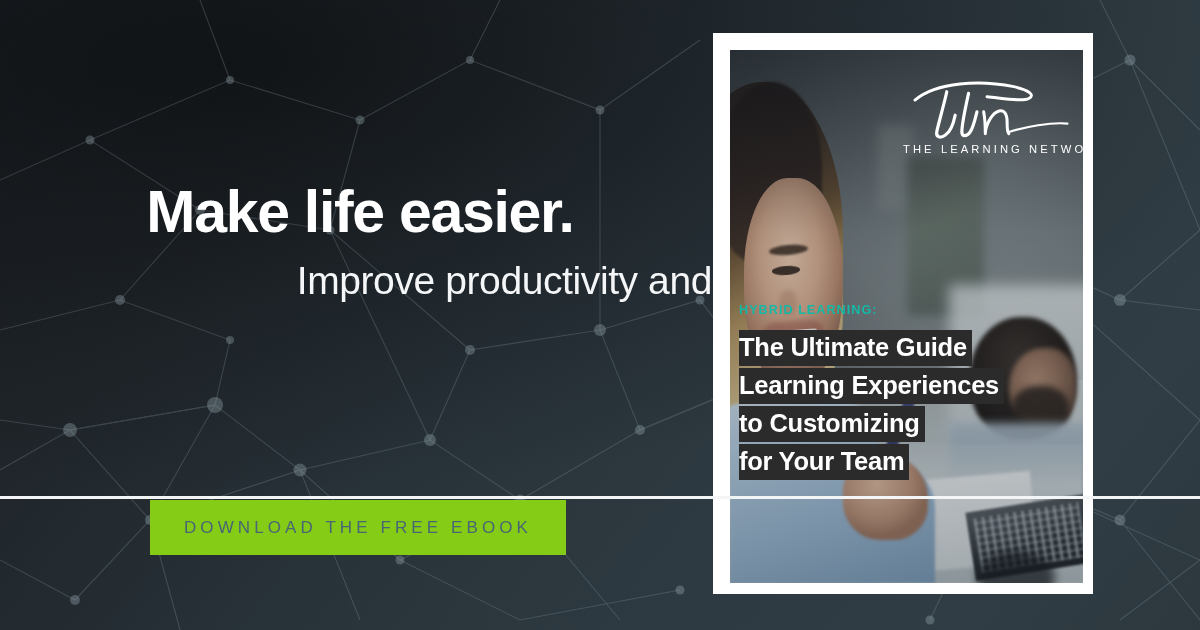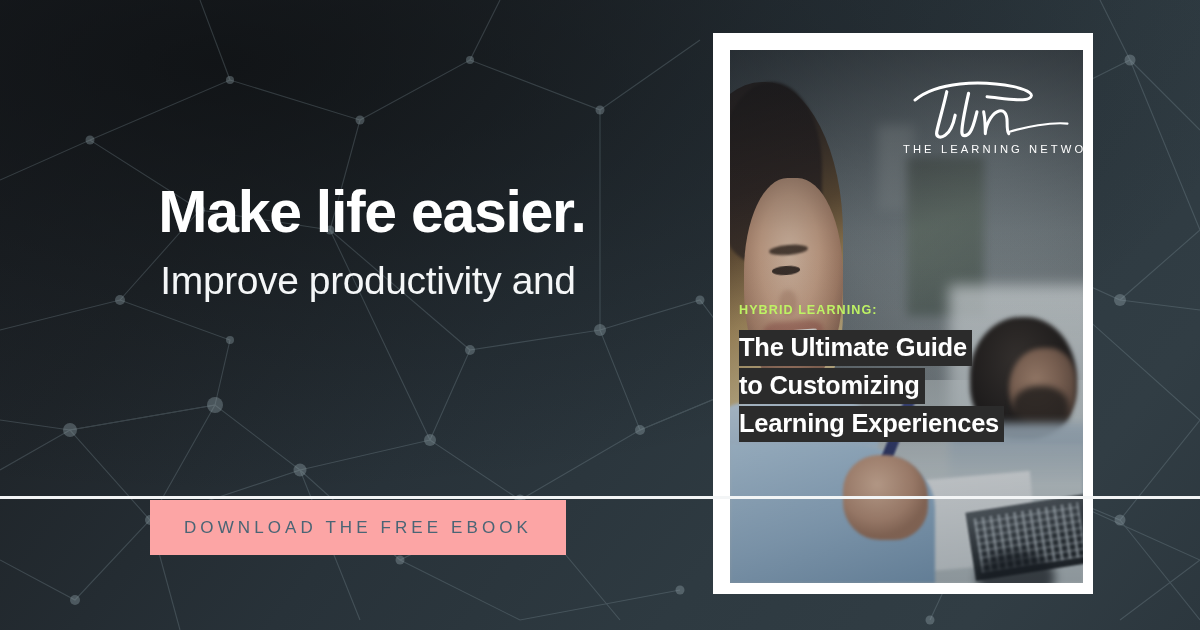--- a/index.html
+++ b/index.html
@@ -26,40 +26,40 @@
   }
   .bg-vignette {
     position:absolute; inset:0;
     background:radial-gradient(120% 95% at 18% 10%, rgba(12,14,16,.72) 0%, rgba(12,14,16,.25) 42%, rgba(0,0,0,0) 72%);
   }
   .bg-net { position:absolute; inset:0; opacity:.85; }
 
   
   .left-col {
     position:absolute;
-    left:12px; top:0;
+    left:0; top:0;
     width:712px; height:630px;
   }
   .headline {
     position:absolute;
     left:0; right:0;
     top:183px;
     text-align:center;
     color:#ffffff;
     font-size:59px;
     font-weight:bold;
     letter-spacing:-1.3px;
     line-height:1;
     padding-left:8px;
   }
   .subhead {
     position:absolute;
     left:0; right:0;
     top:256px;
-    text-align:center;
+    text-align:right;
     color:#f4f6f7;
     font-size:39px;
     font-weight:300;
     line-height:1.28;
     letter-spacing:-0.4px;
   }
   .subhead .l { display:block; }
 
   
   .hrule {
@@ -68,21 +68,21 @@
     width:1200px; height:3px;
     background:#f2f4f5;
     opacity:.95;
   }
 
   
   .cta {
     position:absolute;
     left:150px; top:500px;
     width:416px; height:55px;
-    background:#fca5a5;
+    background:#84cc16;
     display:flex; align-items:center; justify-content:center;
     cursor:pointer;
   }
   .cta-label {
     color:#4a6575;
     font-size:17px;
     font-weight:400;
     letter-spacing:4.1px;
     white-space:nowrap;
   }
@@ -320,21 +320,21 @@
     letter-spacing:3.1px;
     font-weight:400;
     color:#ffffff;
     white-space:nowrap;
   }
 
   
   .cover-eyebrow {
     position:absolute;
     left:9px; top:253px;
-    color:#bef264;
+    color:#14b8a6;
     font-size:12.6px;
     font-weight:bold;
     letter-spacing:1.05px;
   }
   .cover-title {
     position:absolute;
     left:9px; top:280px;
     width:340px;
   }
   .cover-title .tl {
@@ -486,22 +486,23 @@
             <path d="M96 38 C98 48, 98 58, 98 64 C98 56, 104 42, 112 38 C120 34, 124 40, 124 50 C124 58, 124 62, 126 64" stroke-width="3.6"></path>
             <path d="M126 62 C146 56, 176 50, 196 52" stroke-width="2.6"></path>
           </g>
         </svg>
         <span class="logo-word">THE  LEARNING  NETWORK</span>
       </div>
 
       <div class="cover-eyebrow">HYBRID LEARNING:</div>
       <div class="cover-title">
         <span class="tl">The Ultimate Guide</span>
+        <span class="tl">Learning Experiences</span>
         <span class="tl">to Customizing</span>
-        <span class="tl">Learning Experiences</span>
+        <span class="tl">for Your Team</span>
       </div>
 
     </div>
   </div>
 
   <div class="hrule" style="z-index:60;"></div>
 
 </div>
 
 </body></html>

